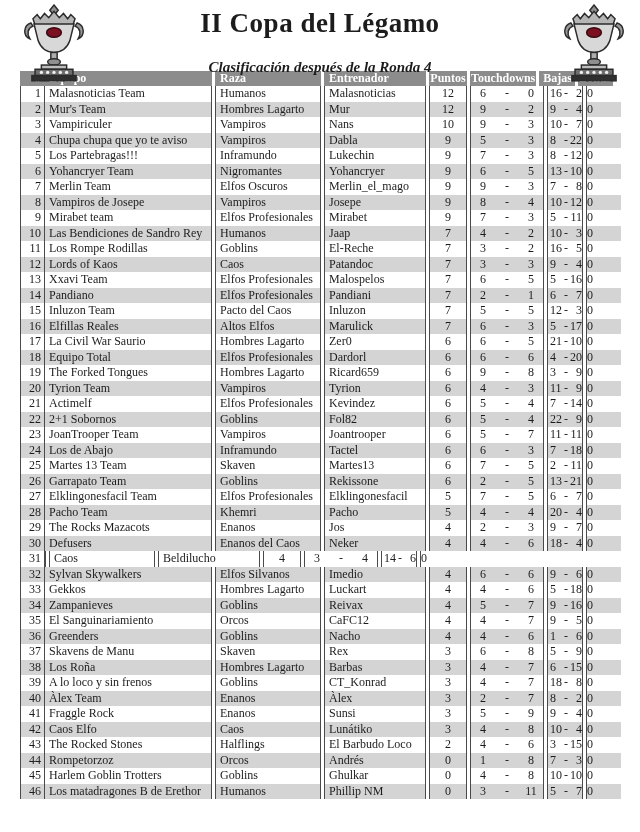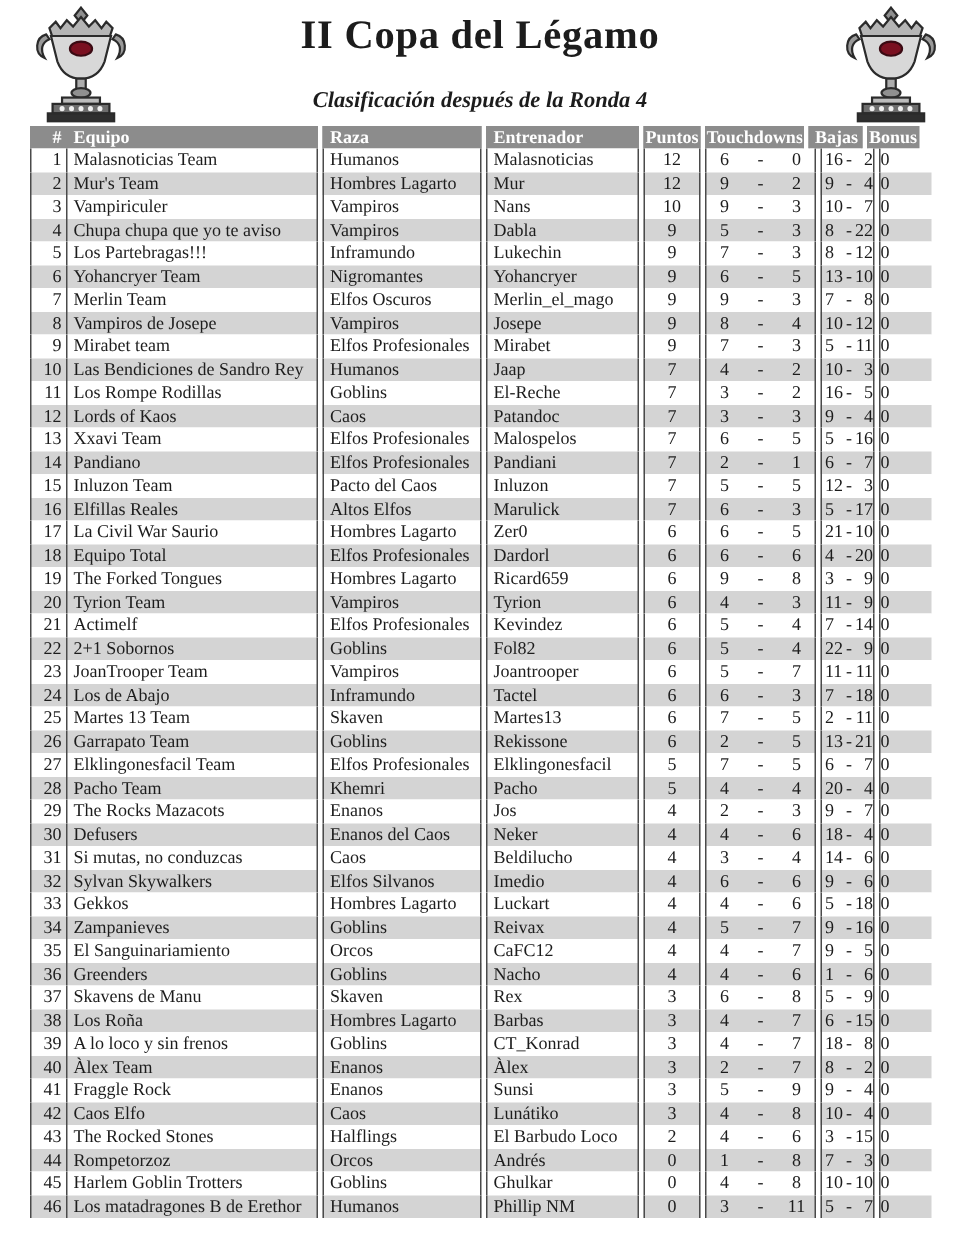--- a/index.html
+++ b/index.html
@@ -1,21 +1,21 @@
 <!DOCTYPE html>
 <html><head>
 <meta charset="utf-8">
 <style>
   html,body{margin:0;padding:0;}
   body{
     width:640px;height:832px;background:#ffffff;
     font-family:"Liberation Serif", serif;color:#1c1c1c;
     overflow:hidden;
   }
-  .masthead{position:relative;height:84px;}
+  .masthead{position:relative;height:71px;}
   .page-title{
     text-align:center;font-size:27px;font-weight:bold;
     margin:0;padding-top:8px;letter-spacing:.5px;
   }
   .page-subtitle{
     text-align:center;font-size:15px;font-weight:bold;font-style:italic;
     margin:4px;padding-top:16px;
   }
   .trophy{position:absolute;top:4px;width:68px;height:80px;}
   .trophy.left{left:20px;}
@@ -1089,21 +1089,20 @@
               <span class="ba">4</span>
             </span>
           </div>
           <div class="grp g-last">
             <span class="c bonus">0</span>
           </div>
         </div>
         <div class="trow">
           <div class="grp g-first">
             <span class="c num">31</span>
-            <span class="c equipo">Si mutas, no conduzcas</span>
           </div>
           <div class="grp">
             <span class="c raza">Caos</span>
           </div>
           <div class="grp">
             <span class="c coach">Beldilucho</span>
           </div>
           <div class="grp">
             <span class="c pts">4</span>
           </div>

